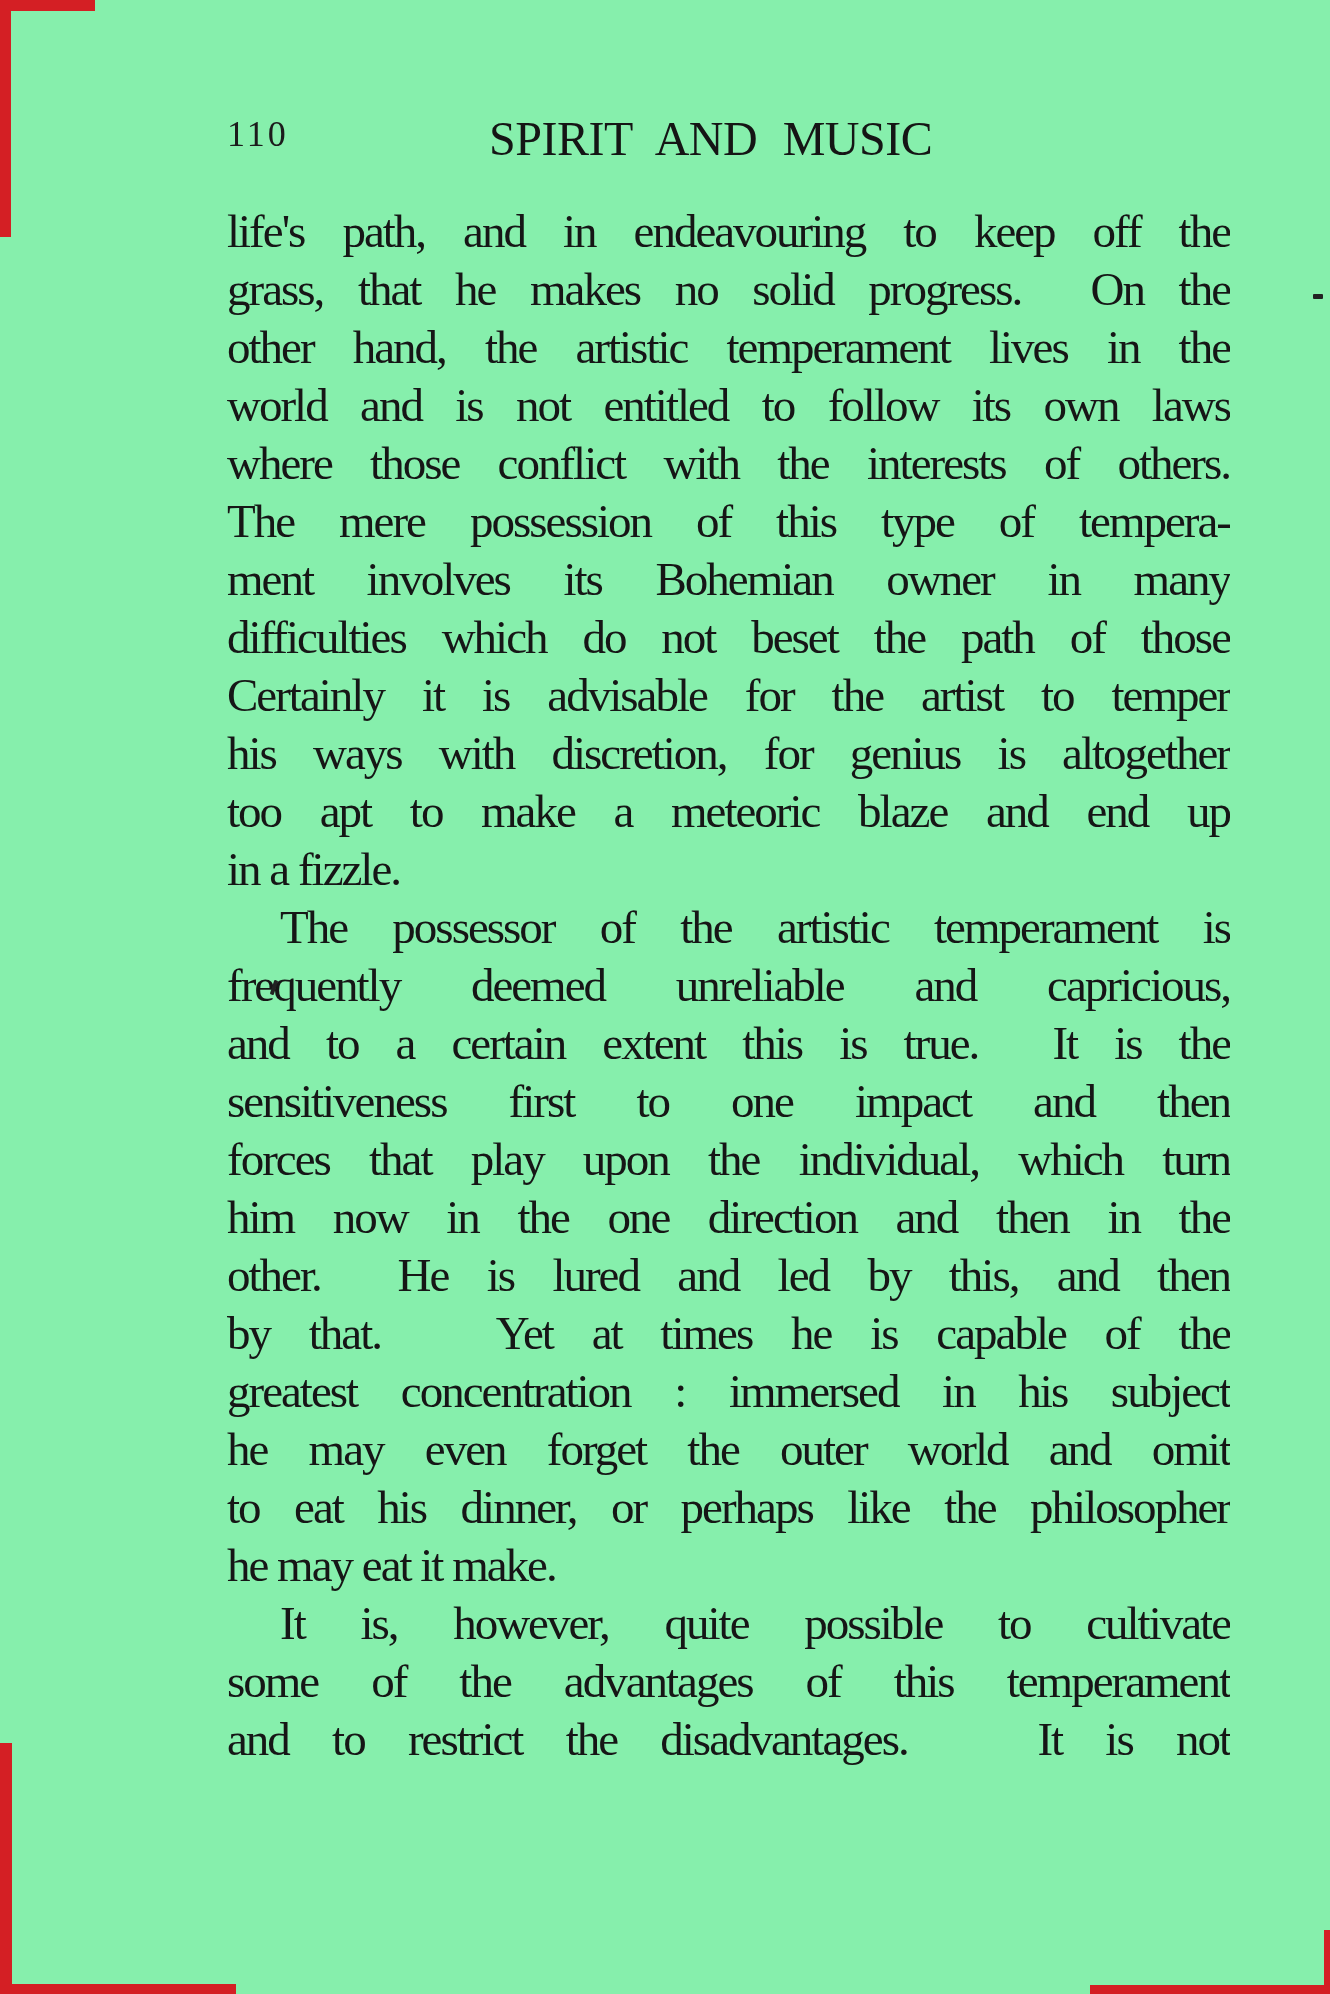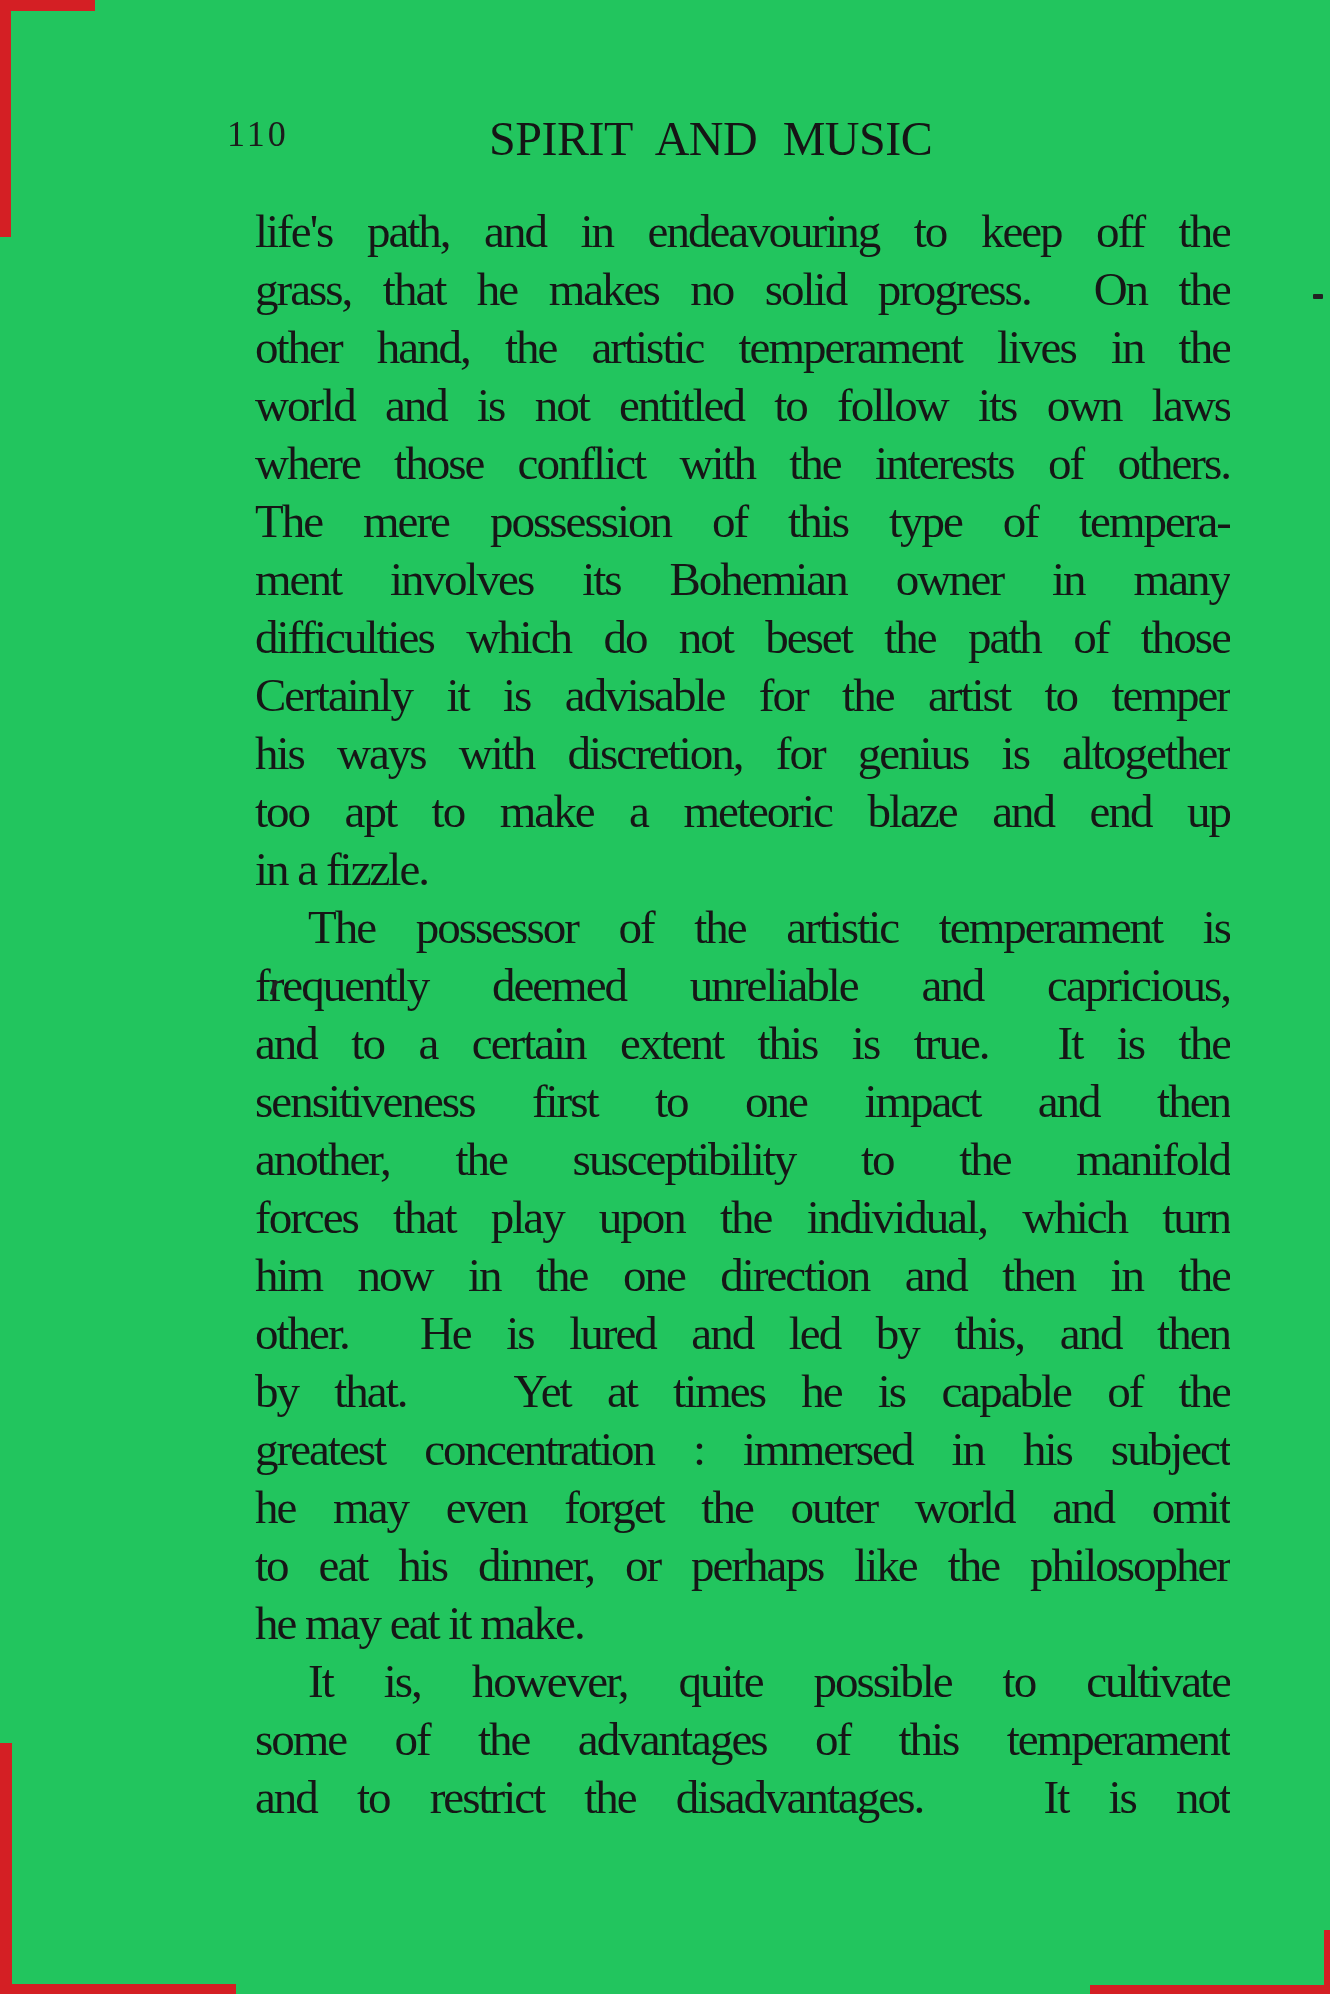--- a/index.html
+++ b/index.html
@@ -5,21 +5,21 @@
   html,body{margin:0;padding:0;}
   body{
     width:1330px;height:1994px;
     background:#ffffff;
     font-family:"Liberation Serif", serif;
     overflow:hidden;
     position:relative;
   }
   .page{
     position:absolute;left:0;top:0;width:1330px;height:1994px;
-    background:#22c55e;color:#1a1a1a;
+    background:#86efac;color:#1a1a1a;
   }
   .page-number{
     position:absolute;left:227px;top:116px;
     font-size:36px;line-height:36px;letter-spacing:3px;
     color:#1c1c1c;
   }
   .running-title{
     position:absolute;left:489px;top:107px;
     font-size:48px;line-height:48px;
     letter-spacing:-0.5px;word-spacing:14px;
@@ -28,21 +28,21 @@
   }
   .textblock{
     position:absolute;left:227px;top:202px;width:1003px;
     font-size:47px;
     letter-spacing:-2px;
     color:#161616;
   }
   .line{
     height:58px;line-height:58px;
     text-align:justify;text-align-last:justify;
-    overflow:hidden;white-space:nowrap;margin-left:28px;
+    overflow:hidden;white-space:nowrap;
   }
   .line.nj{text-align:right;text-align-last:left;}
   .line.ind{padding-left:53px;}
   .edge-mark{position:absolute;background:#d41f24;}
   .ink-speckle{position:absolute;background:#222222;border-radius:1px;}
   .ink-speckle.tick{transform:rotate(18deg);}
 </style>
 </head>
 <body>
 
@@ -62,21 +62,20 @@
       <div class="line">ment involves its Bohemian owner in many</div>
       <div class="line">difficulties which do not beset the path of those</div>
       <div class="line">Certainly it is advisable for the artist to temper</div>
       <div class="line">his ways with discretion, for genius is altogether</div>
       <div class="line">too apt to make a meteoric blaze and end up</div>
       <div class="line nj">in a fizzle.</div>
       <div class="line ind">The possessor of the artistic temperament is</div>
       <div class="line">frequently deemed unreliable and capricious,</div>
       <div class="line">and to a certain extent this is true.&nbsp; It is the</div>
       <div class="line">sensitiveness first to one impact and then</div>
-      <div class="line">another, the susceptibility to the manifold</div>
       <div class="line">forces that play upon the individual, which turn</div>
       <div class="line">him now in the one direction and then in the</div>
       <div class="line">other.&nbsp; He is lured and led by this, and then</div>
       <div class="line">by that.&nbsp;&nbsp; Yet at times he is capable of the</div>
       <div class="line">greatest concentration : immersed in his subject</div>
       <div class="line">he may even forget the outer world and omit</div>
       <div class="line">to eat his dinner, or perhaps like the philosopher</div>
       <div class="line nj">he may eat it make.</div>
       <div class="line ind">It is, however, quite possible to cultivate</div>
       <div class="line">some of the advantages of this temperament</div>

